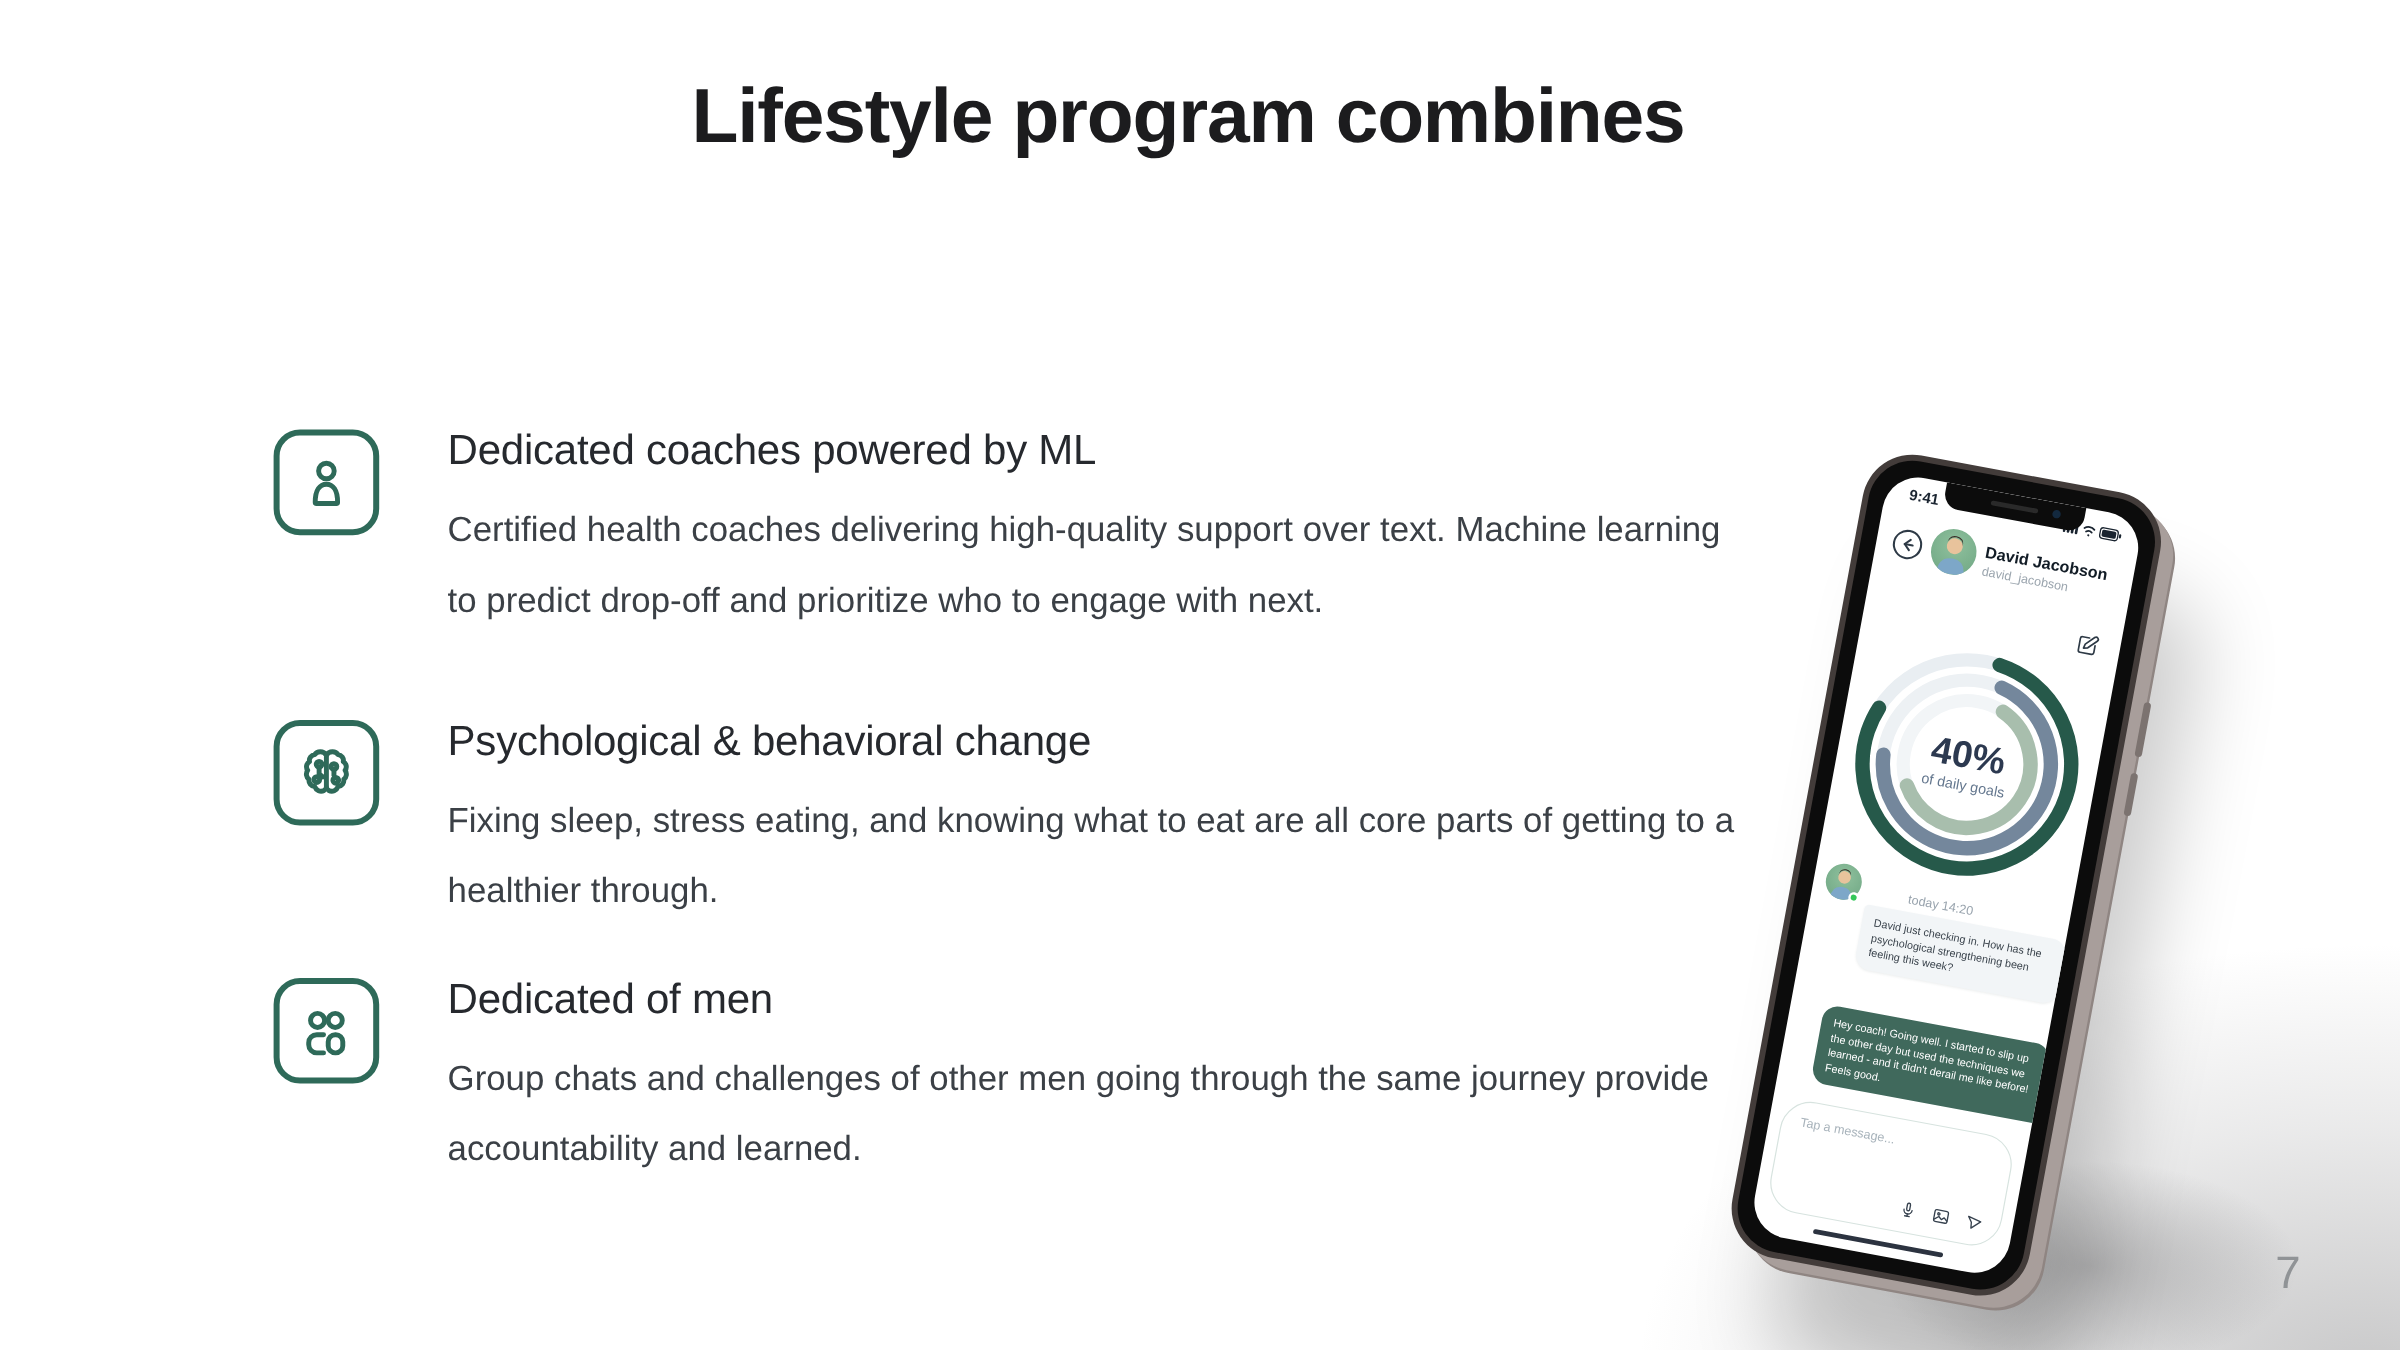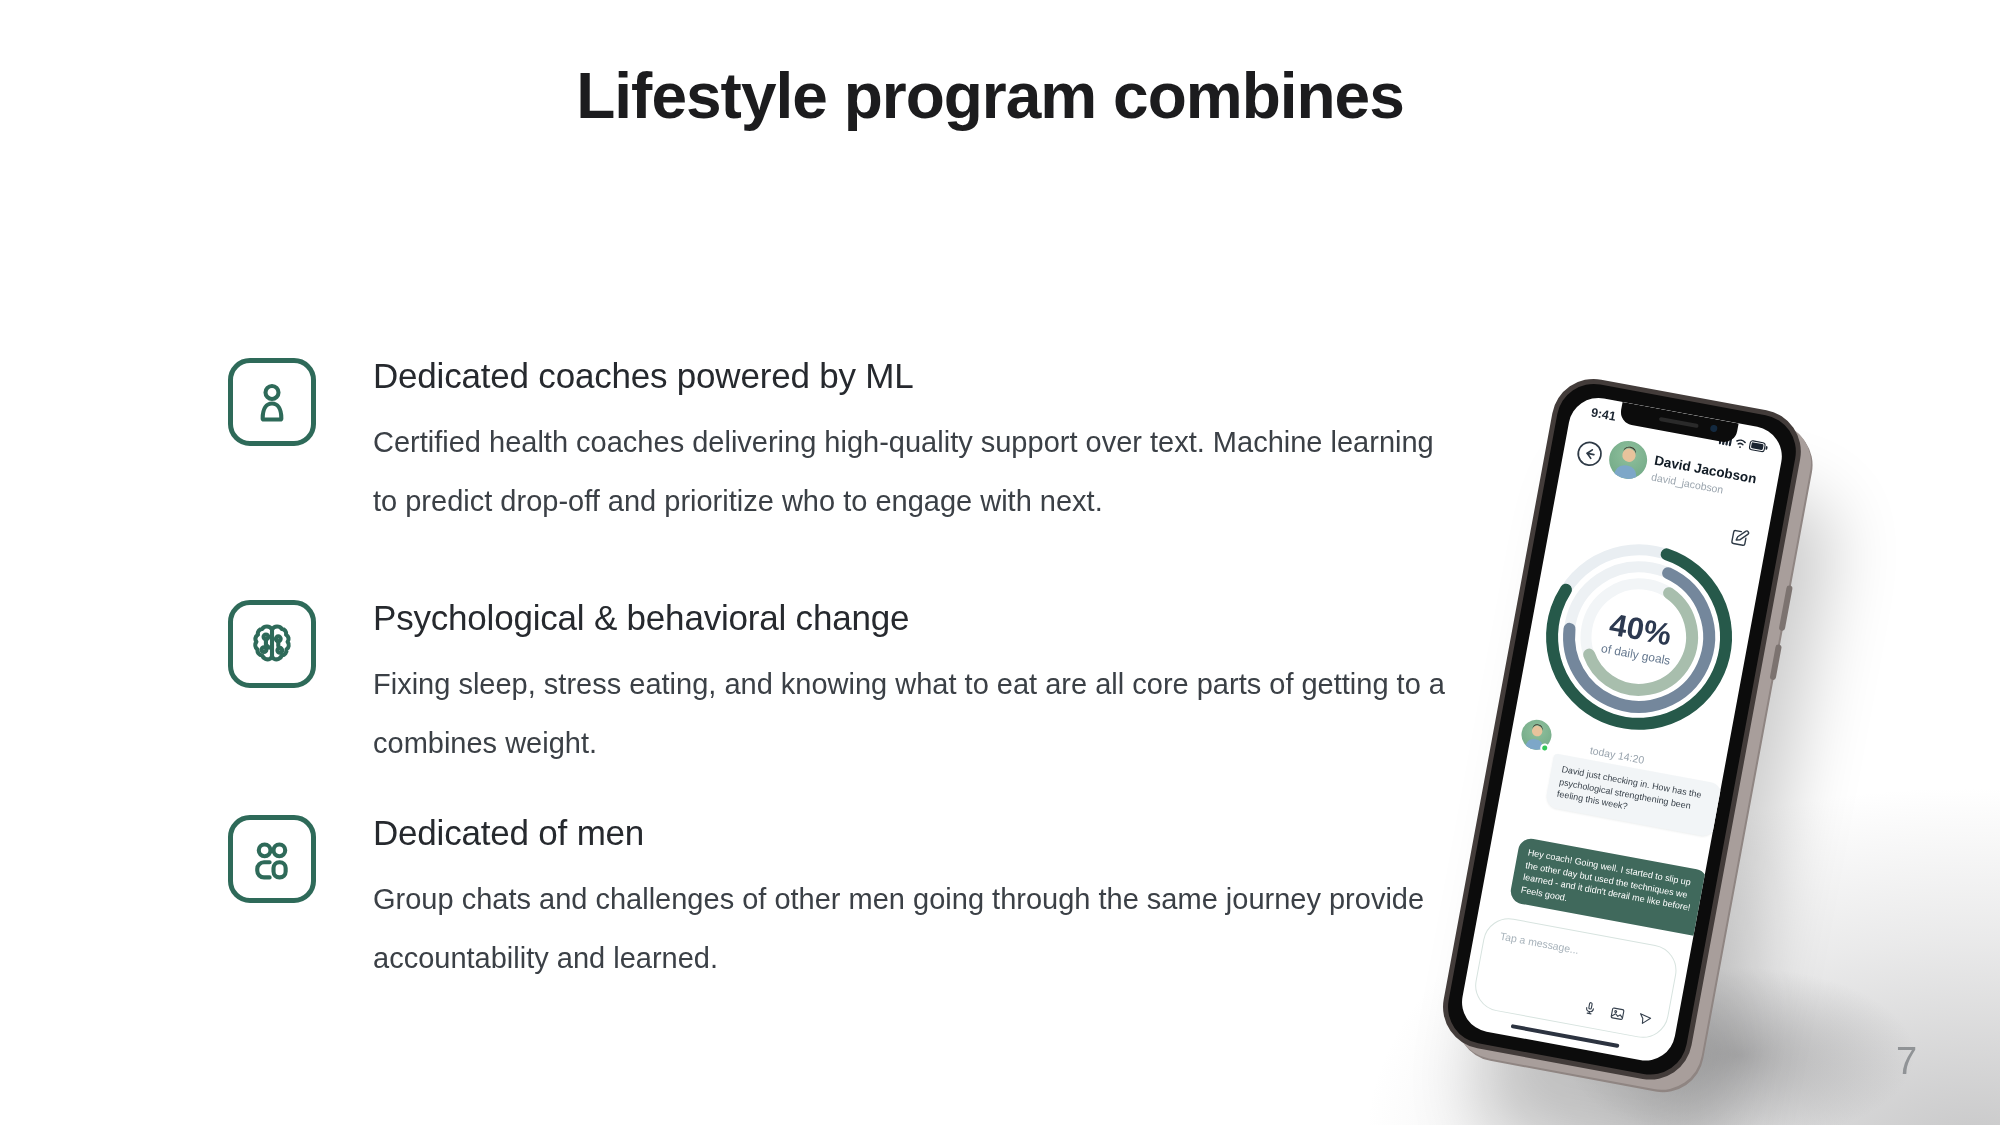--- a/index.html
+++ b/index.html
@@ -138,21 +138,21 @@
         <circle cx="9.2" cy="8.7" r="1.1"></circle>
         <path d="M9.2 9.8 v2.6 l1.4 1.2"></path>
         <circle cx="8.3" cy="14.6" r="1.1"></circle>
         <circle cx="14.9" cy="9.6" r="1.1"></circle>
         <path d="M14.9 10.7 v2.2"></path>
         <circle cx="15.6" cy="14.9" r="1.1"></circle>
       </svg>
     </div>
     <div class="feature-title">Psychological &amp; behavioral change</div>
     <div class="feature-line bl1">Fixing sleep, stress eating, and knowing what to eat are all core parts of getting to a</div>
-    <div class="feature-line bl2">combines weight.</div>
+    <div class="feature-line bl2">healthier through.</div>
   </div>
 
   <div class="feature f3">
     <div class="feature-icon">
       <svg viewBox="0 0 24 24">
         <circle cx="8.6" cy="8" r="2.7"></circle>
         <circle cx="15.4" cy="8" r="2.7"></circle>
         <path d="M10.9 13.5 H8.3 a3.1 3.1 0 0 0 -3.1 3.1 v0.8 a3.1 3.1 0 0 0 3.1 3.1 h2.6"></path>
         <rect x="12.7" y="13.5" width="5.6" height="7" rx="2.7"></rect>
       </svg>

